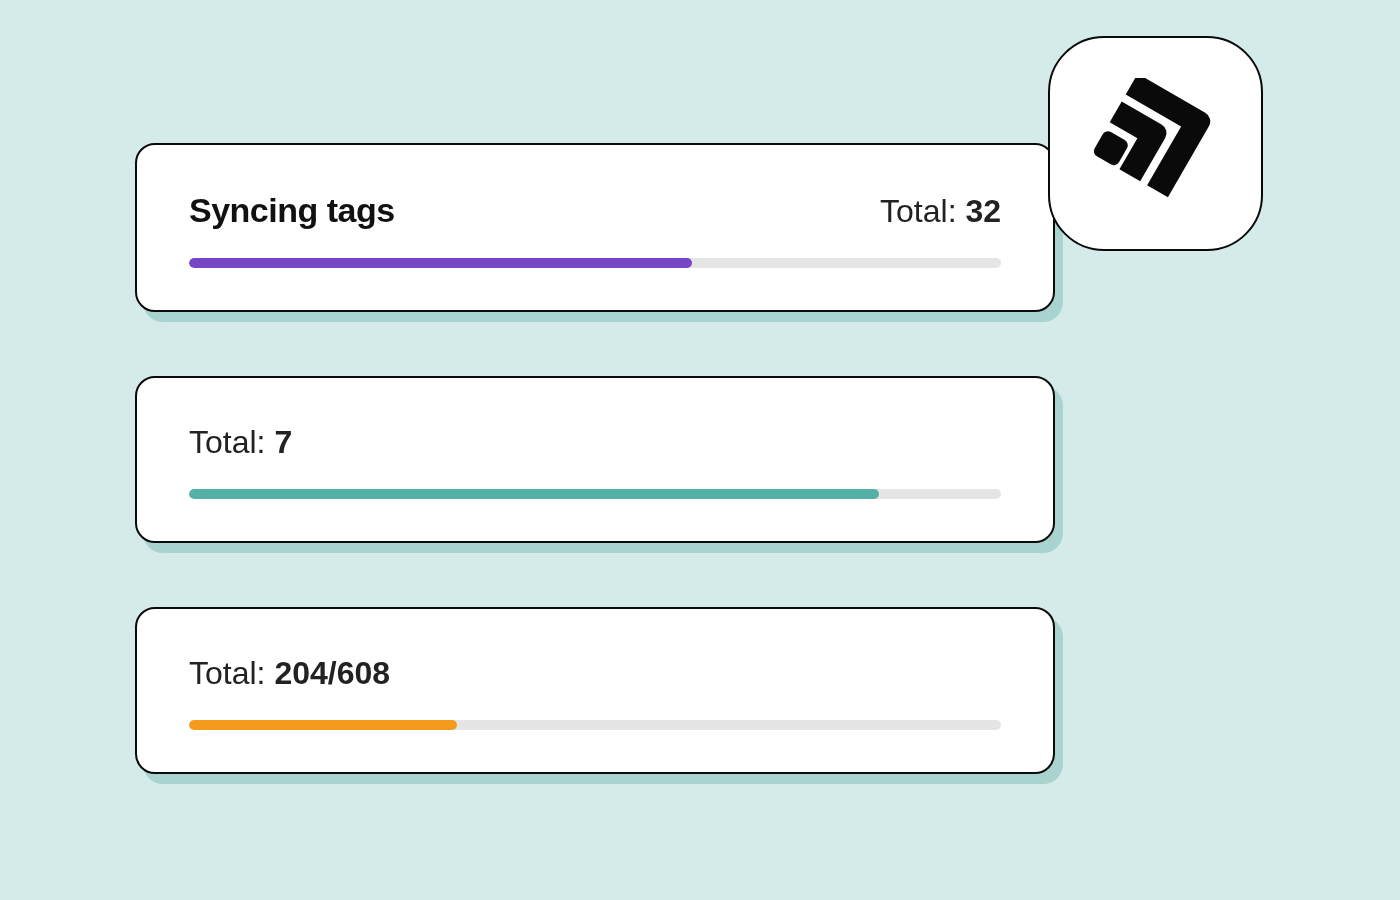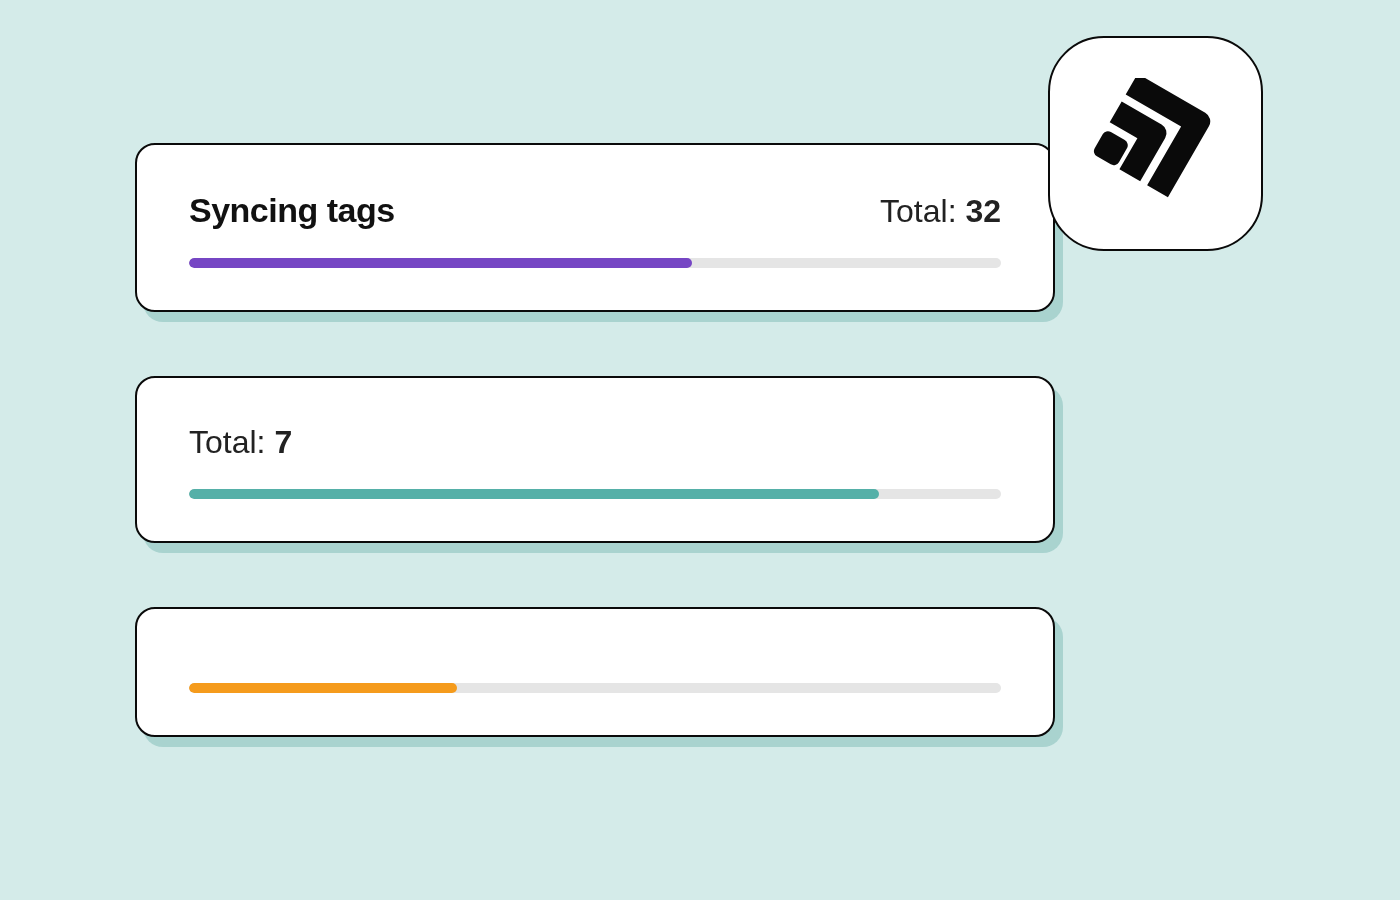--- a/index.html
+++ b/index.html
@@ -103,20 +103,23 @@
         <span>Total: </span><span class="total-value">7</span>
       </div>
     </div>
     <div class="progress-track">
       <div class="progress-fill" style="width:85%; background:#55B0A8;"></div>
     </div>
   </div>
 
   <div class="card">
     <div class="card-header">
+      <div class="card-total">
+        <span>Total: </span><span class="total-value">204/608</span>
+      </div>
     </div>
     <div class="progress-track">
       <div class="progress-fill" style="width:33%; background:#F59B1C;"></div>
     </div>
   </div>
 
 </div>
 
 <div class="badge">
   <span>

